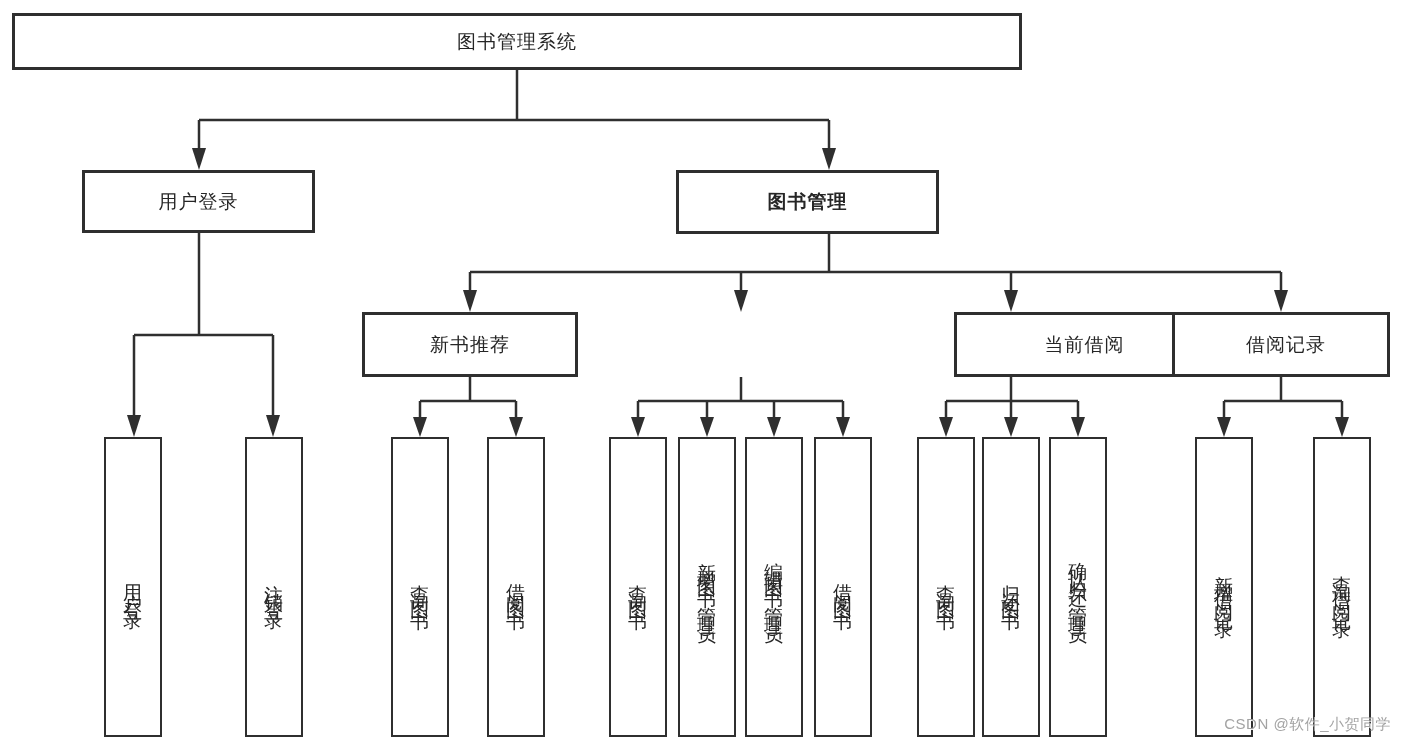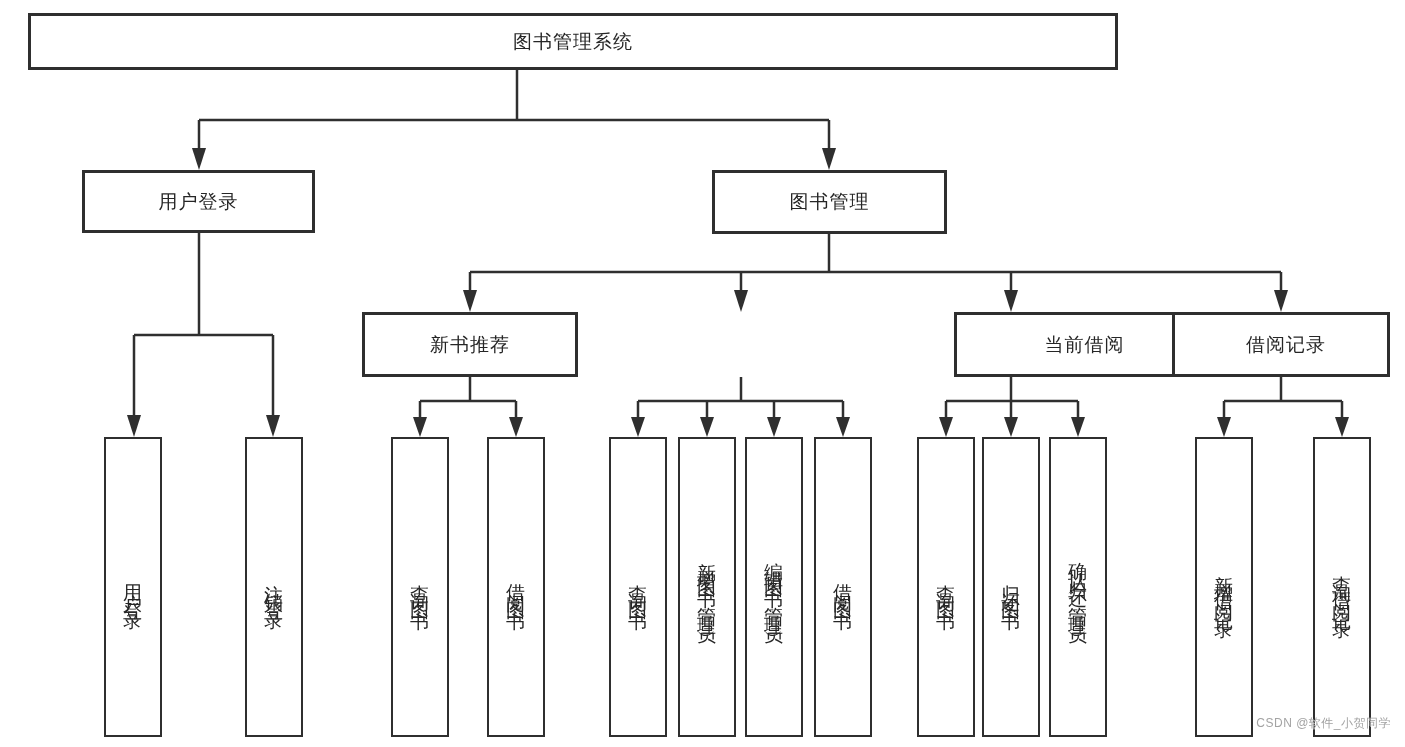--- a/index.html
+++ b/index.html
@@ -42,23 +42,23 @@
     display: flex;
     align-items: center;
     justify-content: center;
     writing-mode: vertical-rl;
     text-orientation: mixed;
     font-size: 19px;
     letter-spacing: 9px;
     line-height: 1;
     white-space: nowrap;
   }
-  .node-root   { left: 28px;  top: 13px;  width: 1090px; height: 57px; }
+  .node-root   { left: 12px;  top: 13px;  width: 1010px; height: 57px; }
   .node-login  { left: 82px;  top: 170px; width: 233px;  height: 63px; }
-  .node-books  { left: 712px; top: 170px; width: 235px;  height: 64px; }
+  .node-books  { left: 676px; top: 170px; width: 263px;  height: 64px; font-weight: bold; }
   .node-l3     { top: 312px; height: 65px; }
   .node-newrec { left: 362px;  width: 216px; }
   .node-borrow { left: 633px;  width: 216px; }
   .node-curr   { left: 954px;  width: 261px; }
   .node-hist   { left: 1172px; width: 218px; padding-left: 10px; }
   .leaf-1  { left: 104px; }
   .leaf-2  { left: 245px; }
   .leaf-3  { left: 391px; }
   .leaf-4  { left: 487px; }
   .leaf-5  { left: 609px; }
@@ -67,21 +67,21 @@
   .leaf-8  { left: 814px; }
   .leaf-9  { left: 917px; }
   .leaf-10 { left: 982px; }
   .leaf-11 { left: 1049px; }
   .leaf-12 { left: 1195px; }
   .leaf-13 { left: 1313px; }
   .watermark {
     position: absolute;
     right: 14px;
     top: 715px;
-    font-size: 12px;
+    font-size: 15px;
     color: #a3a3a3;
     letter-spacing: 0.5px;
     text-shadow: 1px 1px 0 rgba(255,255,255,0.9);
     z-index: 5;
     white-space: nowrap;
   }
 </style>
 </head>
 <body>
 

